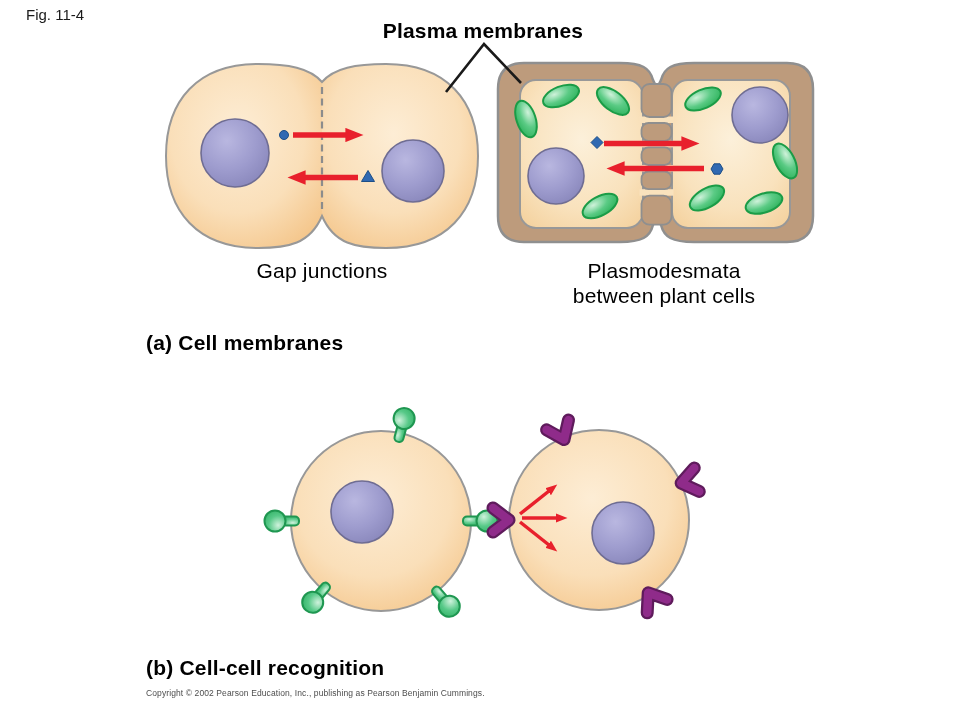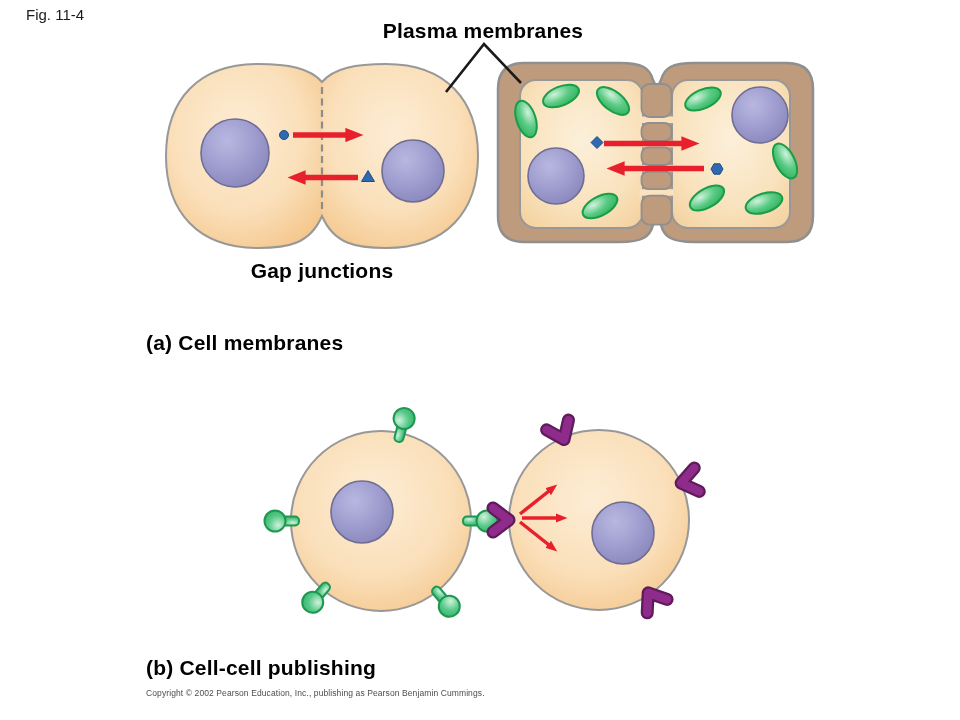--- a/index.html
+++ b/index.html
@@ -2,21 +2,21 @@
 <html><head>
 <meta charset="utf-8">
 <style>
   html,body{margin:0;padding:0;background:#fff;}
   #canvas{position:relative;width:920px;height:720px;background:#ffffff;overflow:hidden;
           font-family:"Liberation Sans",sans-serif;}
   #art{position:absolute;left:0;top:0;z-index:1;}
   .txt{position:absolute;z-index:2;color:#000;}
   .fig-label{left:26px;top:6px;font-size:15px;font-weight:400;color:#1a1a1a;}
   .plasma{left:343px;top:19px;width:280px;text-align:center;font-size:21px;font-weight:700;letter-spacing:.2px;}
-  .caption{top:258px;width:320px;text-align:center;font-size:21px;font-weight:700;line-height:25px;letter-spacing:.2px;}
+  .caption{top:258px;width:320px;text-align:center;font-size:21px;font-weight:400;line-height:25px;letter-spacing:.2px;}
   .caption-animal{left:162px;}
   .caption-plant{left:504px;}
   .panel-label{left:146px;font-size:21px;font-weight:700;letter-spacing:.2px;}
   .panel-a{top:331px;}
   .panel-b{top:656px;}
   .copyright{left:146px;top:688px;font-size:8.5px;font-weight:400;color:#4d4d4d;letter-spacing:.1px;}
 </style>
 </head>
 <body>
 
@@ -140,19 +140,23 @@
   </svg>
 
   <div class="txt fig-label">Fig. 11-4</div>
 
   <div class="txt plasma">Plasma membranes</div>
 
   <div class="txt caption caption-animal">
     <div>Gap junctions</div>
   </div>
 
+  <div class="txt caption caption-plant">
+    <div>Plasmodesmata</div>
+    <div>between plant cells</div>
+  </div>
 
   <div class="txt panel-label panel-a">(a) Cell membranes</div>
 
-  <div class="txt panel-label panel-b">(b) Cell-cell publishing</div>
+  <div class="txt panel-label panel-b">(b) Cell-cell recognition</div>
 
   <div class="txt copyright">Copyright © 2002 Pearson Education, Inc., publishing as Pearson Benjamin Cummings.</div>
 </div>
 
 </body></html>

